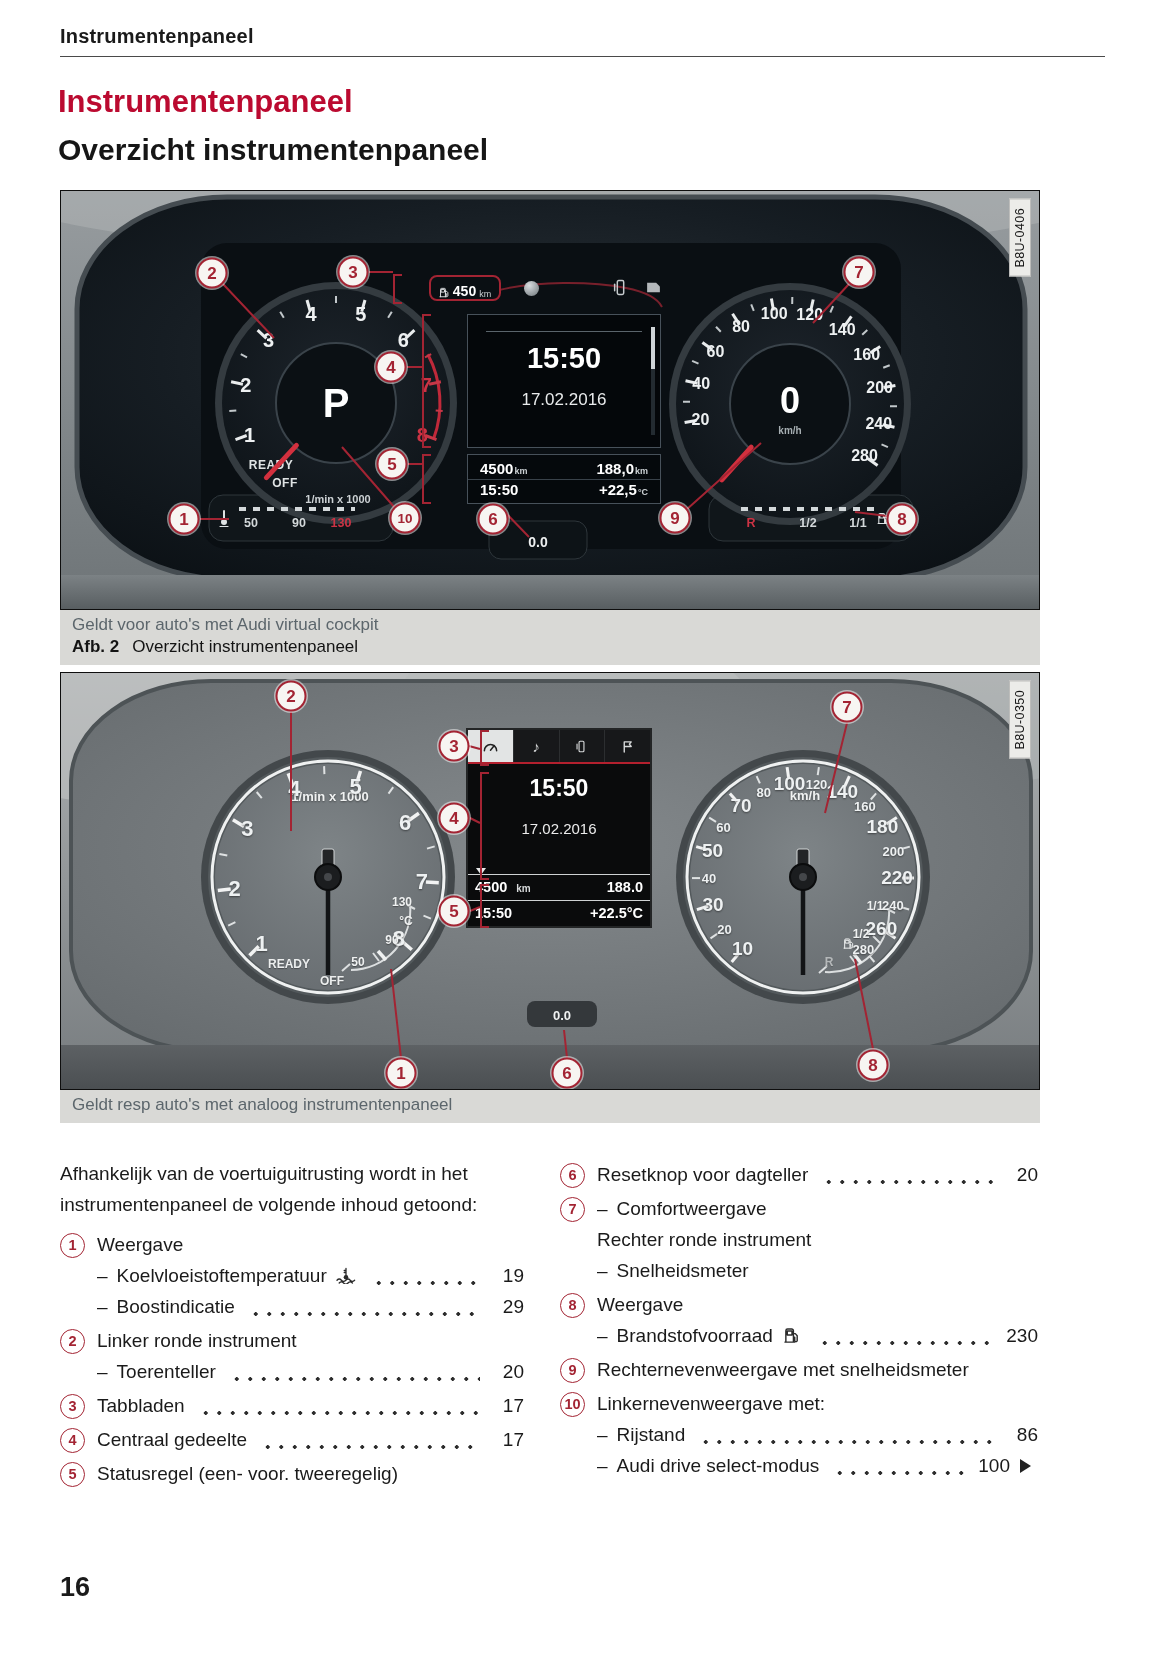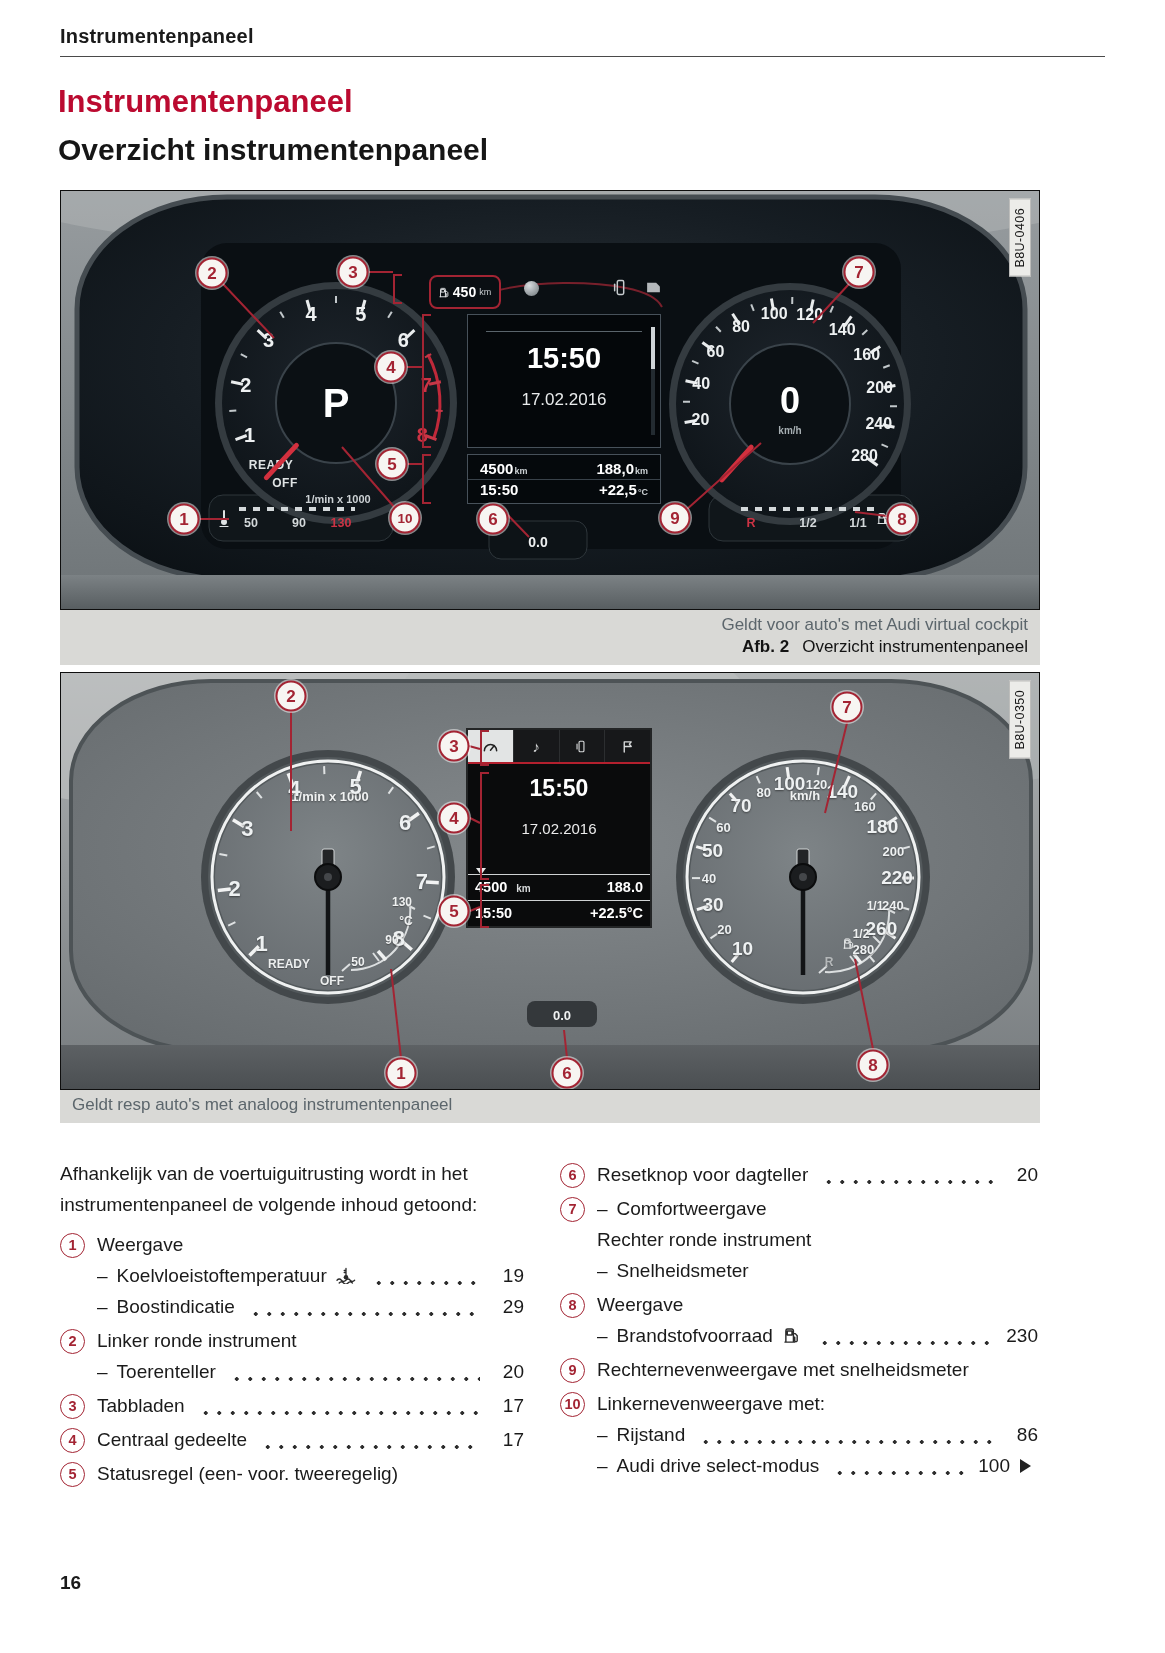--- a/index.html
+++ b/index.html
@@ -20,21 +20,21 @@
   .dlabel{position:absolute;transform:translate(-50%,-50%);color:#eef1f2;font-weight:bold;z-index:2;white-space:nowrap;}
   #fig2 .dlabel{text-shadow:0 1px 2px rgba(0,0,0,.45);}
 
   .gearP{position:absolute;left:275px;top:212px;transform:translate(-50%,-50%);font-size:40px;font-weight:bold;color:#fff;z-index:2;}
   .f1ready{position:absolute;left:210px;top:274px;transform:translate(-50%,-50%);font-size:12px;font-weight:bold;color:#dfe3e4;letter-spacing:.5px;z-index:2;}
   .f1off{position:absolute;left:224px;top:292px;transform:translate(-50%,-50%);font-size:12px;font-weight:bold;color:#dfe3e4;letter-spacing:.5px;z-index:2;}
   .f1unit{position:absolute;left:277px;top:308px;transform:translate(-50%,-50%);font-size:11px;font-weight:bold;color:#ccd1d4;z-index:2;}
   .sval{position:absolute;left:729px;top:210px;transform:translate(-50%,-50%);font-size:36px;font-weight:bold;color:#fff;z-index:2;}
   .sunit{position:absolute;left:729px;top:239px;transform:translate(-50%,-50%);font-size:10px;font-weight:bold;color:#a7afb3;z-index:2;}
 
-  .range-box{position:absolute;left:368px;top:84px;width:72px;height:34px;border:2px solid #a32433;border-radius:8px;background:#0a0f13;color:#fff;display:flex;align-items:center;justify-content:center;gap:3px;z-index:2;box-sizing:border-box;}
+  .range-box{position:absolute;left:368px;top:84px;width:72px;height:26px;border:2px solid #a32433;border-radius:8px;background:#0a0f13;color:#fff;display:flex;align-items:flex-end;justify-content:center;gap:3px;z-index:2;box-sizing:border-box;}
   .range-box b{font-size:14px;} .range-box small{font-size:9px;color:#c9ced1;}
   .ric{width:11px;height:13px;color:#e8eaec;display:inline-flex;}
   .ball{position:absolute;left:463px;top:90px;width:15px;height:15px;border-radius:50%;background:radial-gradient(circle at 35% 30%,#d9dde0,#6c7478);z-index:2;}
   .sic{position:absolute;z-index:2;color:#c6cbce;display:flex;}
   #sic-phone{left:552px;top:88px;width:15px;height:17px;}
   #sic-media{left:584px;top:89px;width:17px;height:15px;}
 
   .f1disp{position:absolute;left:406px;top:123px;width:194px;height:134px;background:#04070a;border:1px solid #47515a;box-sizing:border-box;z-index:2;}
   .f1tline{position:absolute;left:18px;right:18px;top:16px;height:1px;background:#5a646b;}
   .f1clock{margin-top:27px;text-align:center;font-size:29px;font-weight:bold;color:#fff;}
@@ -81,41 +81,41 @@
   .f2tab svg{width:17px;height:13px;}
   .f2clock{margin-top:11px;text-align:center;font-size:23px;font-weight:bold;color:#fff;}
   .f2date{margin-top:18px;text-align:center;font-size:15px;color:#ececec;}
   .f2down{position:absolute;left:8px;top:138px;width:0;height:0;border:5px solid transparent;border-top:7px solid #e6e8e8;}
   .f2rows{position:absolute;left:0;right:0;bottom:0;}
   .f2row{display:flex;align-items:baseline;padding:0 7px;height:26px;border-top:1.5px solid #cfd2d3;color:#fff;font-size:14.5px;font-weight:bold;box-sizing:border-box;padding-top:4px;}
   .f2row small{font-size:10px;color:#d7dadb;margin-left:9px;}
   .f2sp{flex:1;}
 
   .caption{position:absolute;left:60px;width:980px;background:var(--capbg,#d9d9d6);padding:4px 12px 7px;box-sizing:border-box;}
-  #cap1{top:610px;text-align:right;} #cap2{top:1090px;}
+  #cap1{top:610px;} #cap2{top:1090px;}
   .cap-note{font-size:17px;line-height:22px;color:var(--note,#5c666c);}
   .cap-line{font-size:17px;line-height:22px;color:#131313;}
   .cap-afb{font-weight:bold;margin-right:13px;}
 
   .legend-col{position:absolute;top:1158px;font-size:19px;line-height:31px;}
   #colL{left:60px;width:464px;}
   #colR{left:560px;width:478px;}
   .intro{margin:0 0 9px 0;}
   .lg-item{display:flex;margin:1px 0 3px 0;}
   .lg-num{flex:0 0 auto;width:25px;height:25px;margin:4px 12px 0 0;border:1.8px solid var(--red2,#a32433);border-radius:50%;color:var(--red2,#a32433);font-size:14.5px;font-weight:bold;display:flex;align-items:center;justify-content:center;box-sizing:border-box;}
   .lg-body{flex:1;min-width:0;}
   .lg-line{display:flex;align-items:baseline;}
   .lg-sub::before{content:"–";margin-right:9px;}
   .lg-leader{flex:1 1 auto;min-width:26px;margin:0 10px 0 12px;height:6px;align-self:flex-end;margin-bottom:6px;background-image:radial-gradient(circle,#2c2c2c 1.6px,transparent 1.9px);background-size:13.5px 6px;background-repeat:repeat-x;background-position:2px 1px;}
   .lg-page{flex:0 0 auto;text-align:right;min-width:34px;}
   .lg-icon{flex:0 0 auto;display:inline-flex;width:24px;height:17px;margin-left:7px;color:#2a2a2a;align-self:center;}
   .lg-icon svg{width:100%;height:100%;}
   .lg-arrow{flex:0 0 auto;width:0;height:0;border:7px solid transparent;border-left:11px solid #222;margin-left:10px;align-self:center;}
 
-  .pageno{position:absolute;left:60px;top:1572px;font-size:19px;font-weight:bold;}
+  .pageno{position:absolute;left:60px;top:1572px;font-size:27px;font-weight:bold;}
 </style>
 </head>
 <body>
 
 <div class="page">
 
   <div class="running-head">Instrumentenpaneel</div>
   <div class="head-rule"></div>
   <h1 class="h1doc">Instrumentenpaneel</h1>
   <h2 class="h2doc">Overzicht instrumentenpaneel</h2>

